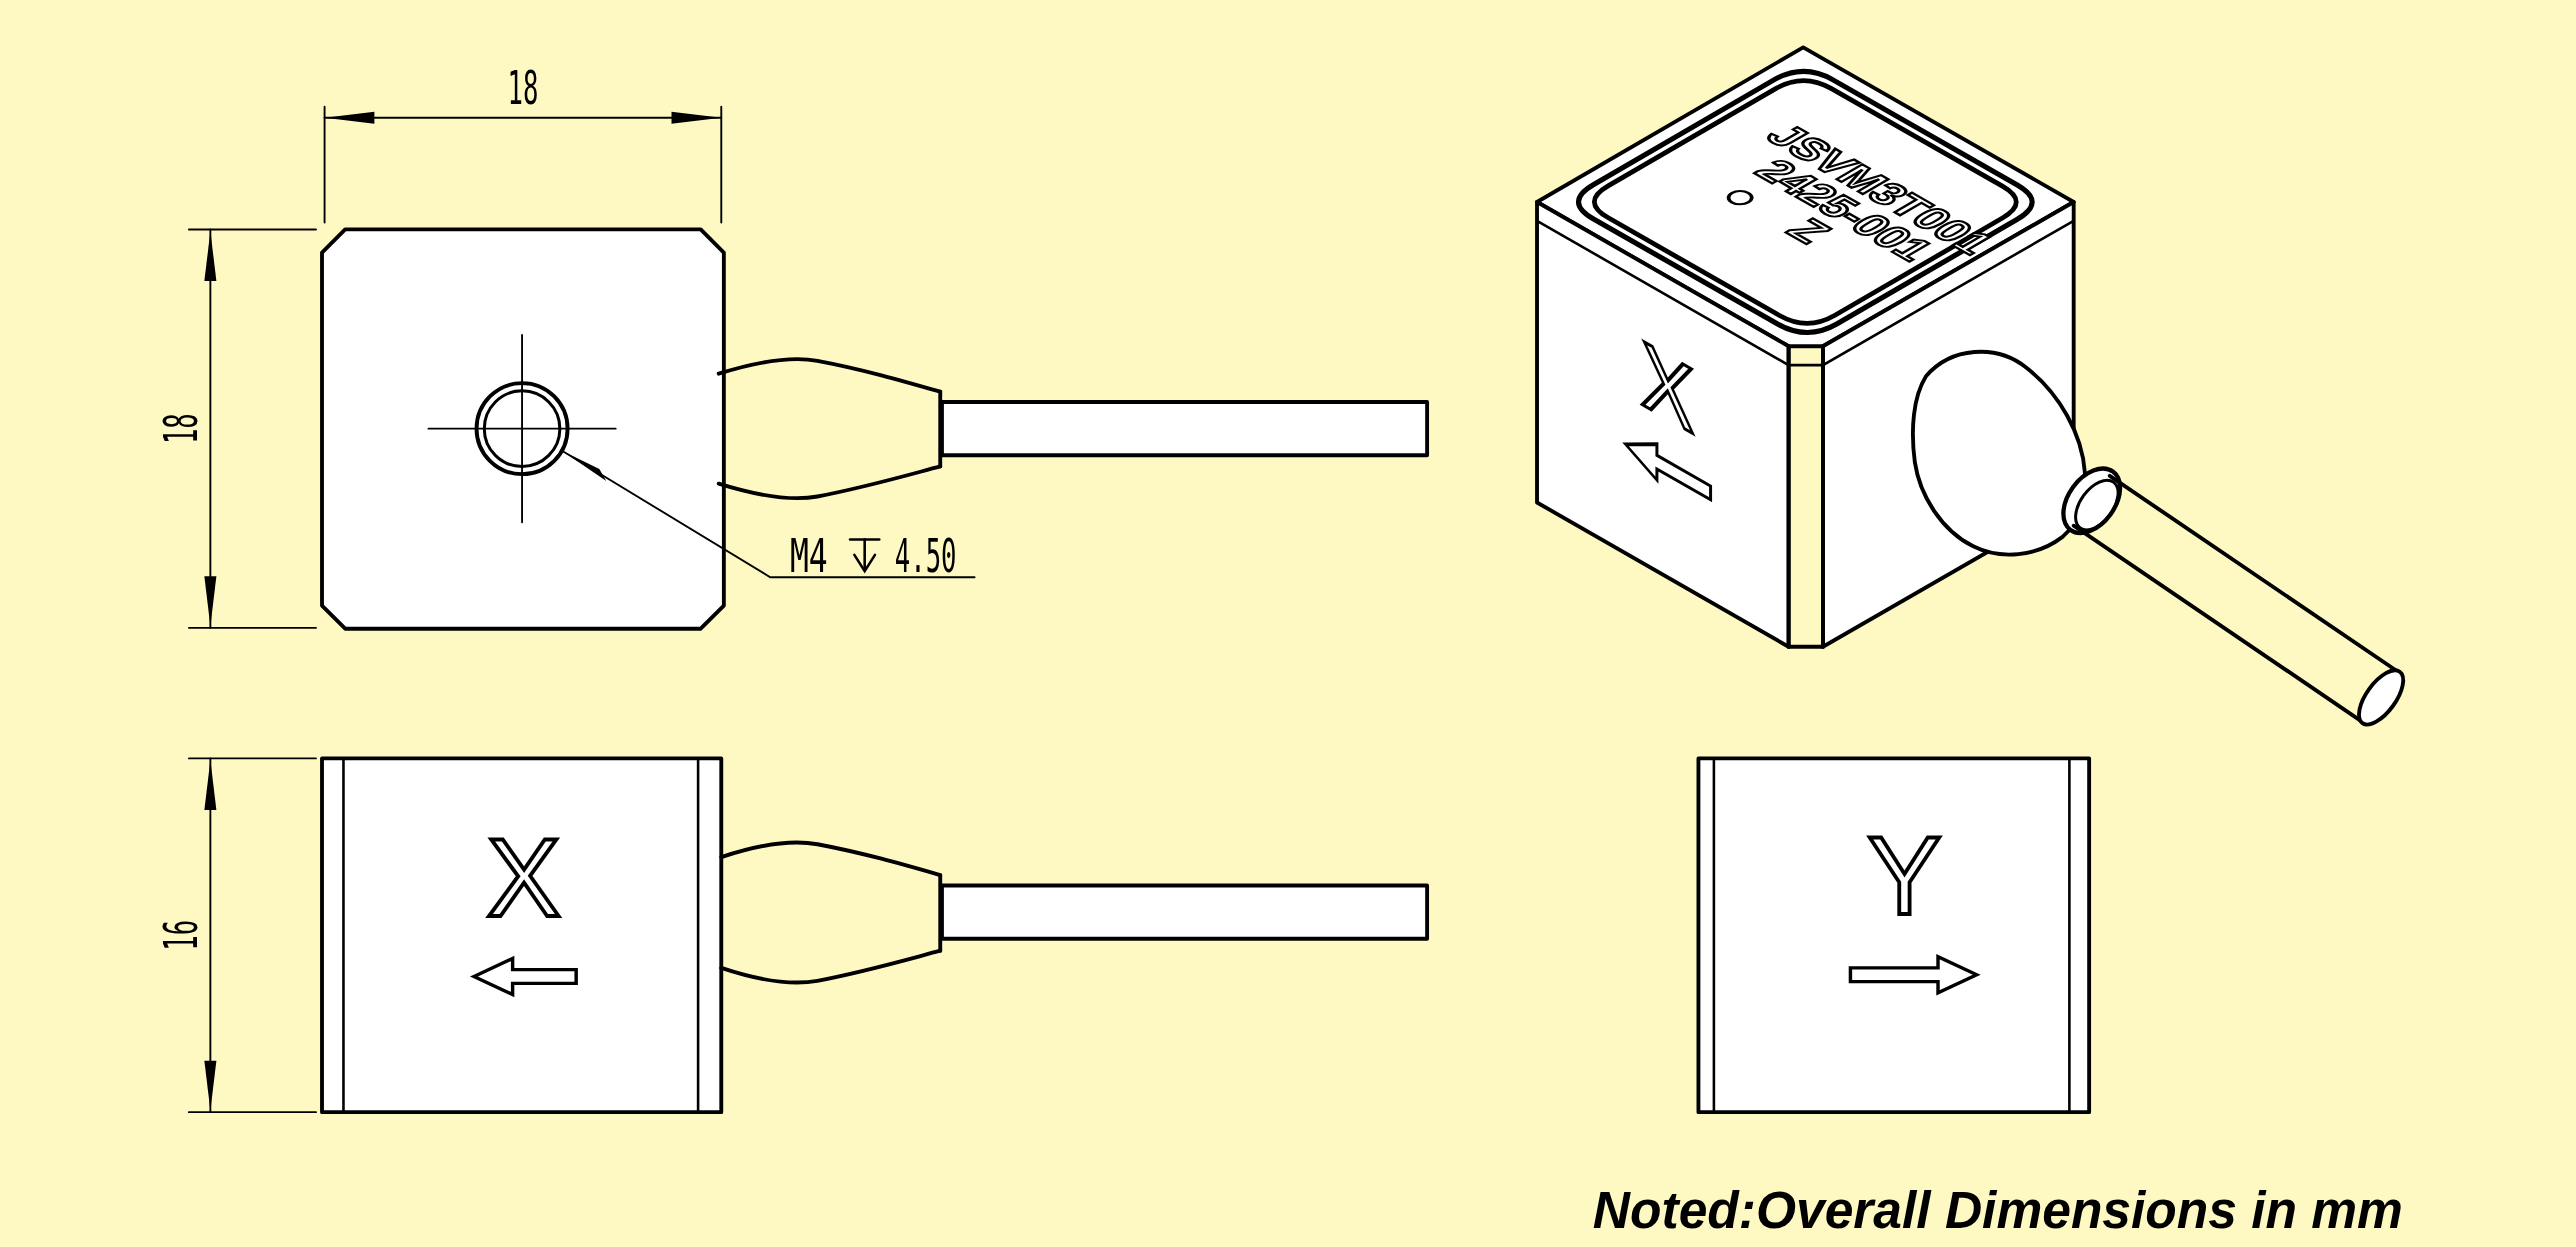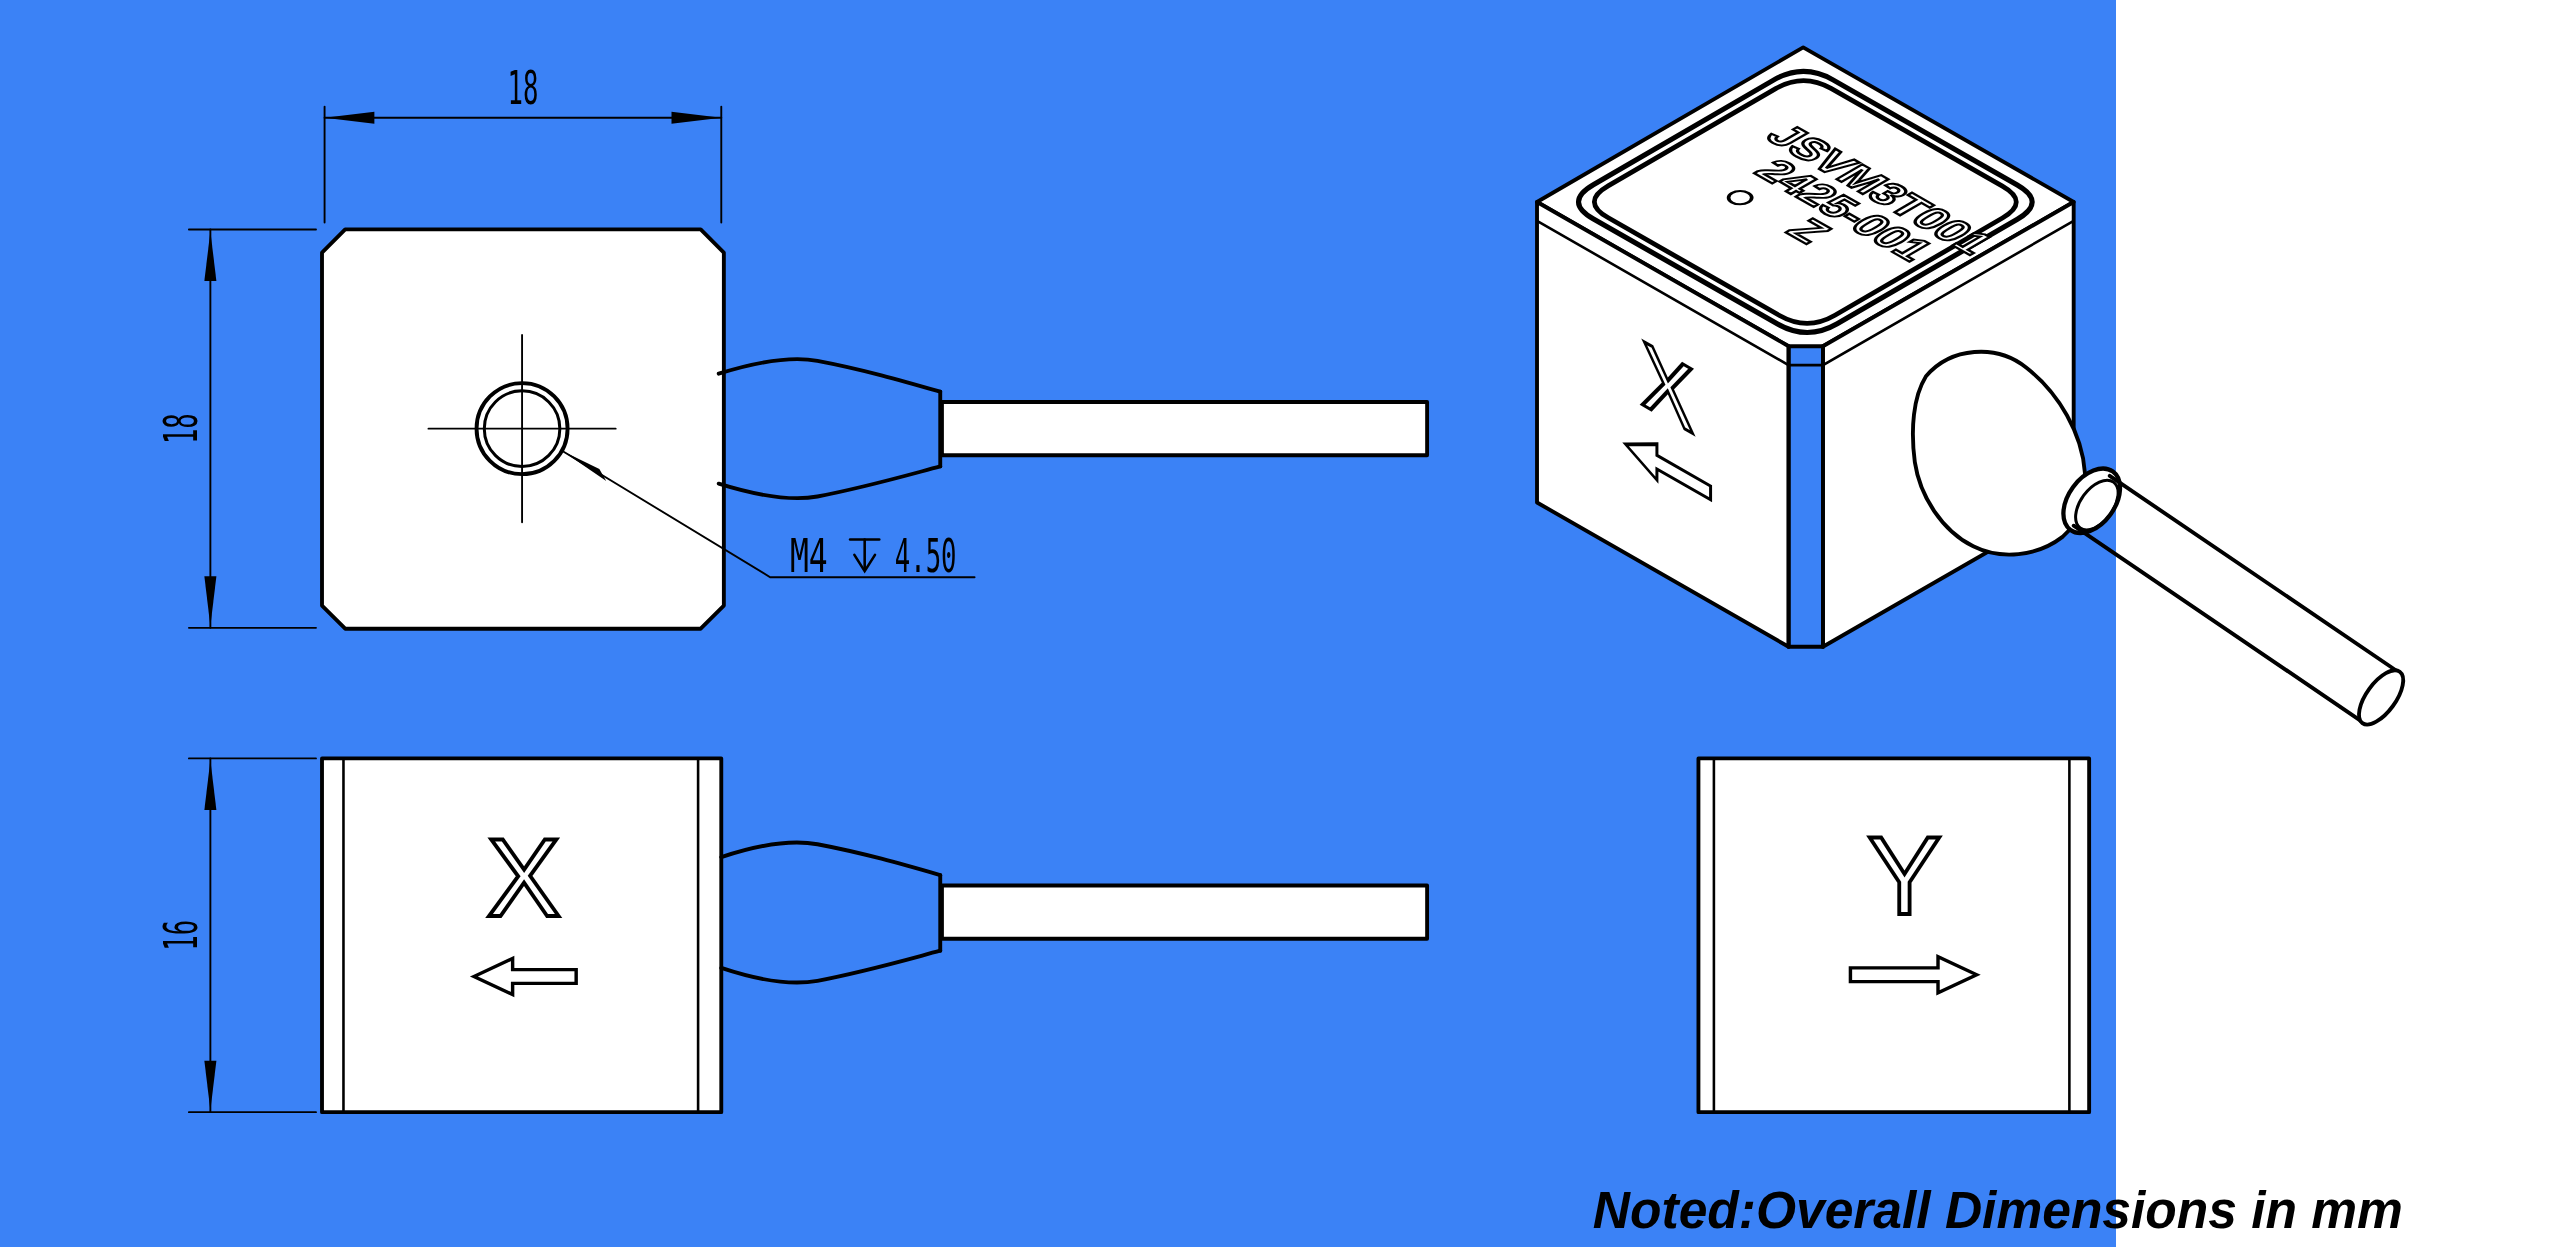--- a/index.html
+++ b/index.html
@@ -1,16 +1,16 @@
 <!DOCTYPE html>
 <html style="font-size:13.7px"><head>
 <meta charset="utf-8">
 <style>
   html,body{margin:0;padding:0;background:#fff;}
-  .page{position:relative;width:2116px;height:1248px;background:#3b82f6;
+  .page{position:relative;width:2576px;height:1248px;background:#fef9c3;
         font-family:"Liberation Sans",sans-serif;}
   svg{display:block;}
   
   .body-line{fill:none;stroke:#000;stroke-width:4.5;stroke-linejoin:round;stroke-linecap:round;}
   .body-fill{fill:#fff;stroke:#000;stroke-width:4.5;stroke-linejoin:round;}
   .thin-line{fill:none;stroke:#000;stroke-width:2.2;stroke-linecap:round;}
   .seam-line{fill:none;stroke:#000;stroke-width:3;}
   .arrowhead{fill:#000;stroke:none;}
   .dim-text{font-family:"DejaVu Sans Mono","Liberation Mono",monospace;font-size:54px;fill:#000;}
   .axis-letter{font-family:"Liberation Sans",sans-serif;font-size:130px;fill:#fff;stroke:#000;stroke-width:4.5;}

